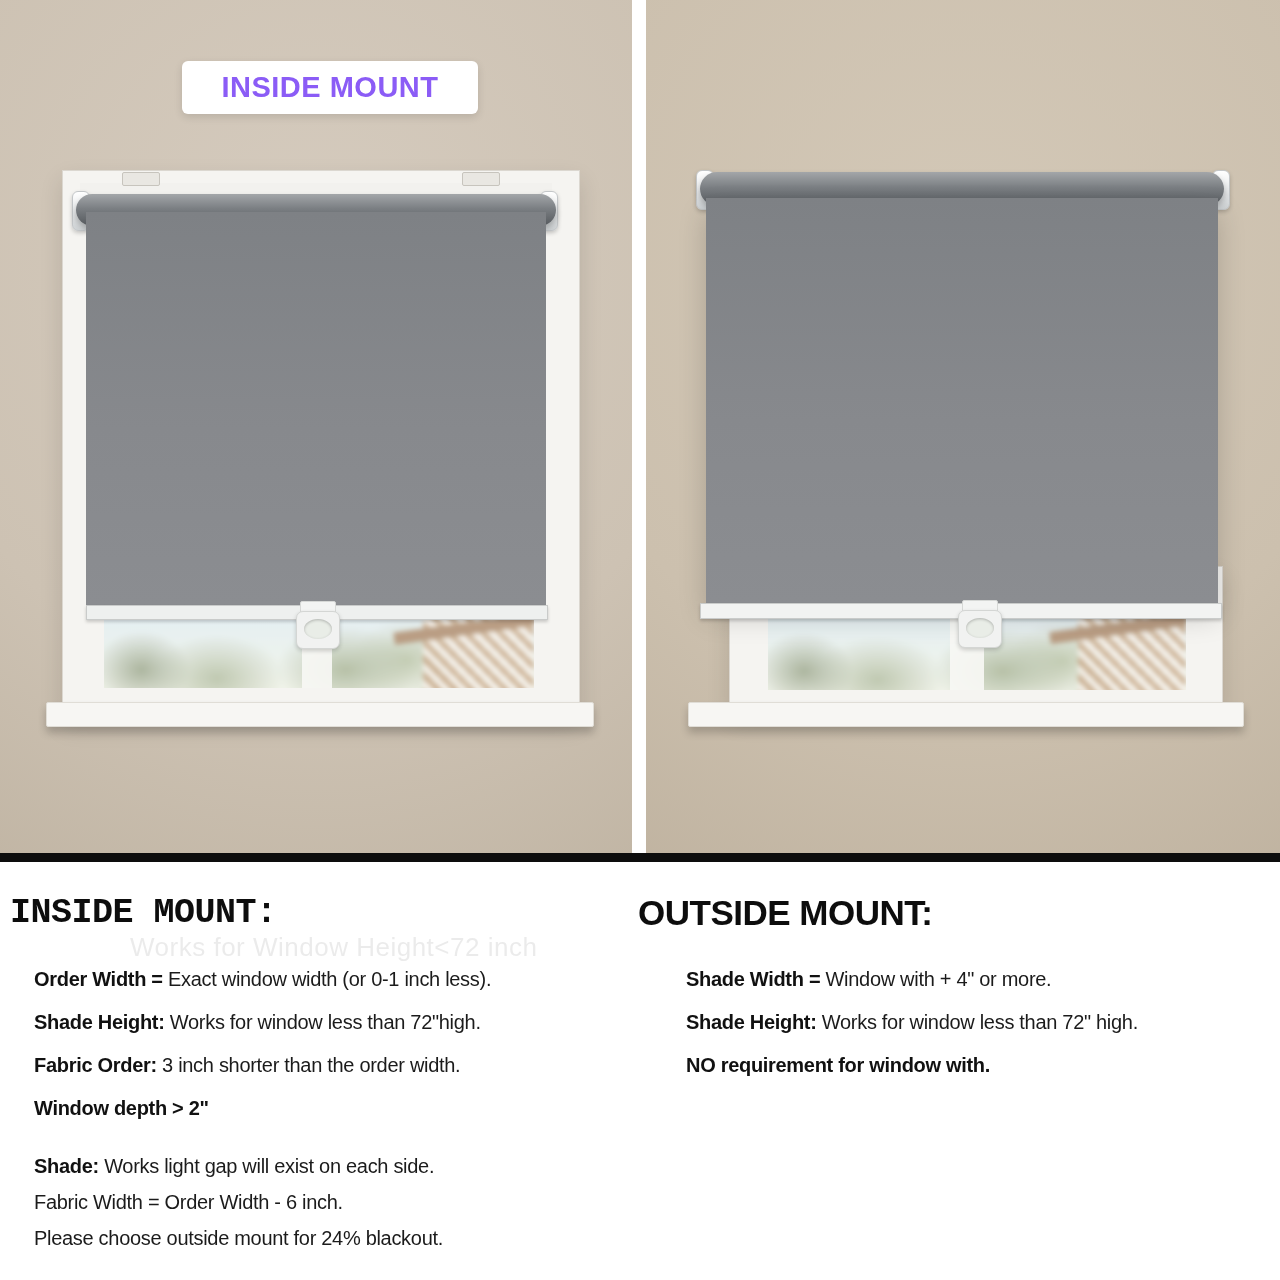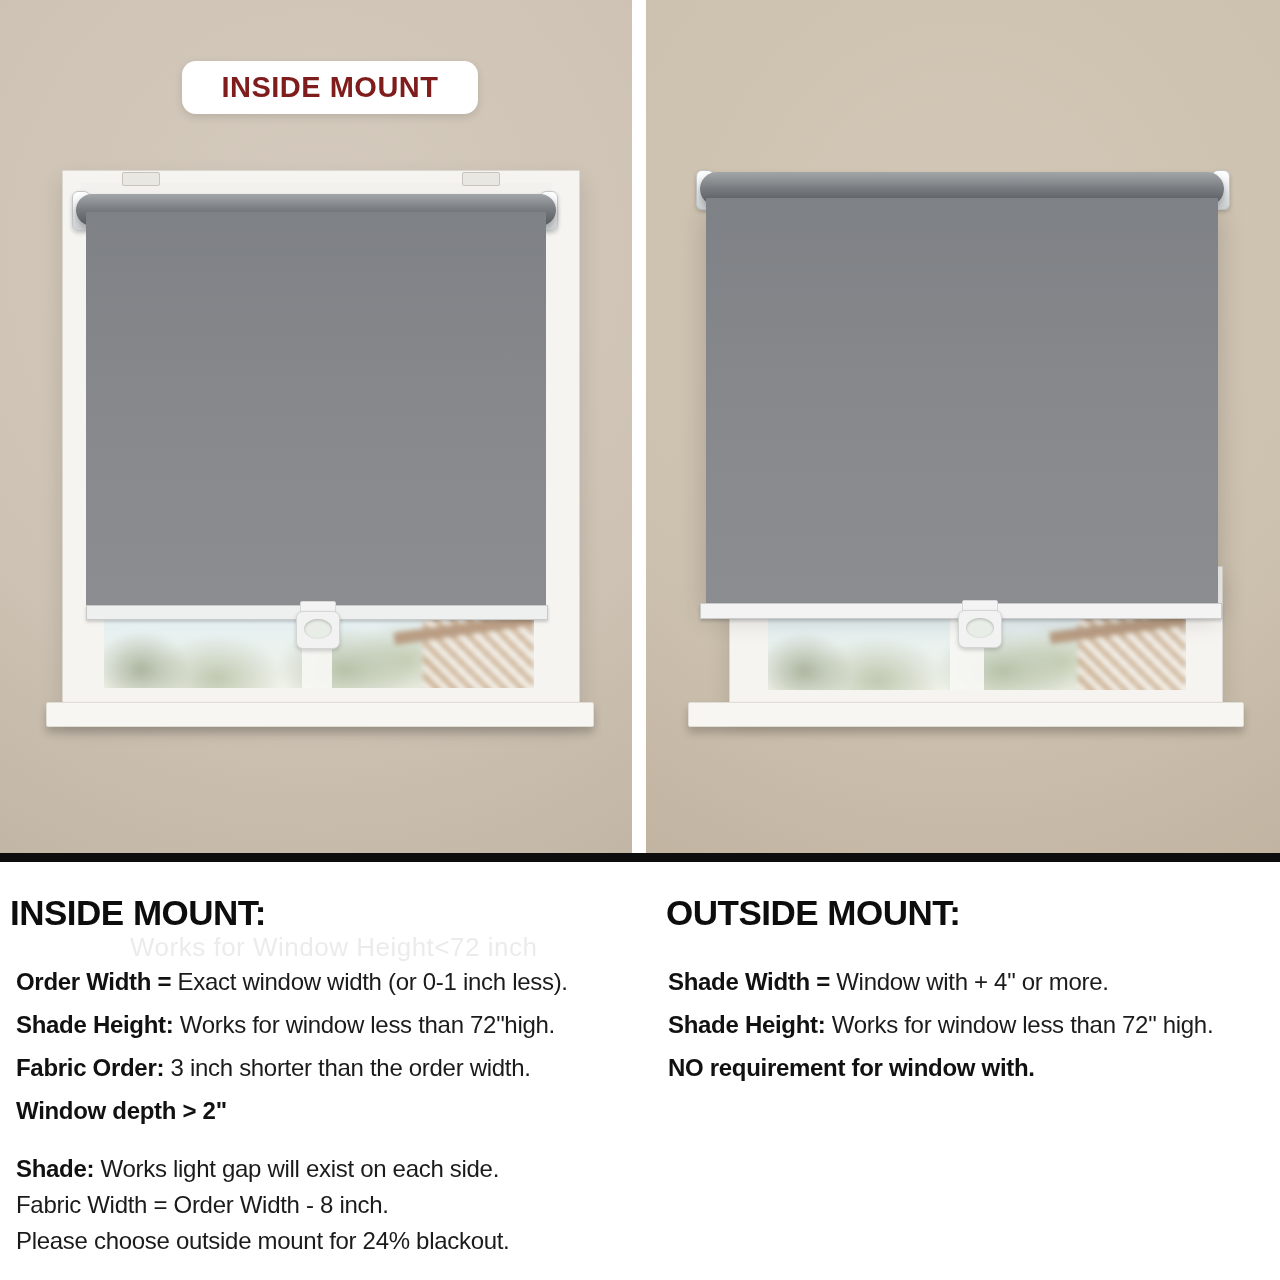--- a/index.html
+++ b/index.html
@@ -11,22 +11,22 @@
   .photo{position:absolute;left:0;top:0;width:1280px;height:853px;}
   .panel-left{position:absolute;left:0;top:0;width:632px;height:853px;
       background:radial-gradient(120% 95% at 50% 30%, #d5cbbe 0%, #cdc2b3 55%, #bcb09e 100%);}
   .panel-right{position:absolute;left:646px;top:0;width:634px;height:853px;
       background:radial-gradient(120% 95% at 50% 30%, #d3c8b7 0%, #ccc0ae 55%, #bbae9b 100%);}
   .divider-v{position:absolute;left:632px;top:0;width:14px;height:853px;background:#ffffff;}
   .divider-h{position:absolute;left:0;top:853px;width:1280px;height:9px;background:#0d0d0d;}
 
   .badge{position:absolute;top:61px;height:53px;border-radius:14px;display:flex;
          align-items:center;justify-content:center;font-weight:700;font-size:29px;letter-spacing:.5px;}
-  .badge-inside{left:182px;width:296px;background:#ffffff;color:#7f1d1d;
-         box-shadow:0 3px 8px rgba(0,0,0,.12);}
+  .badge-inside{left:182px;width:296px;background:#ffffff;color:#8b5cf6;
+         box-shadow:0 3px 8px rgba(0,0,0,.12);border-radius:6px;}
 
   
   .frame{background:#f5f4f1;border:1px solid #dbd7d0;box-shadow:0 10px 22px rgba(0,0,0,.12);}
   .view{overflow:hidden;background:#e7edee;box-shadow:inset 10px 0 12px -6px rgba(0,0,0,.22);}
   .scenery{position:absolute;inset:-7px;filter:blur(2.5px) saturate(.85);
     background:
       radial-gradient(70px 55px at 10% 70%, rgba(110,128,82,.85), rgba(110,128,82,0) 70%),
       radial-gradient(95px 60px at 27% 80%, rgba(140,158,108,.8), rgba(140,158,108,0) 72%),
       radial-gradient(100px 62px at 56% 70%, rgba(128,148,96,.85), rgba(128,148,96,0) 70%),
       radial-gradient(80px 55px at 70% 58%, rgba(152,168,116,.8), rgba(152,168,116,0) 72%),
@@ -51,21 +51,21 @@
   .tab-handle{background:#f1f2f1;border:1px solid #d4d6d4;border-radius:7px;
               box-shadow:0 2px 4px rgba(0,0,0,.18);}
   .tab-hole{position:absolute;left:7px;top:7px;width:28px;height:20px;border-radius:50%;
             background:#e9ede7;box-shadow:inset 0 1px 3px rgba(0,0,0,.25);}
   .sill{background:#f7f6f3;border:1px solid #e0ddd6;border-radius:2px;
         box-shadow:0 6px 9px rgba(0,0,0,.20);}
 
   
   .spec-heading{position:absolute;font-size:35px;font-weight:700;color:#0d0d0d;letter-spacing:-.5px;}
   .watermark{position:absolute;font-size:26px;color:rgba(60,60,60,.10);letter-spacing:.5px;}
-  .spec-line{position:absolute;font-size:24px;color:#1b1b1b;letter-spacing:-.3px;white-space:nowrap;}
+  .spec-line{position:absolute;font-size:20px;color:#1b1b1b;letter-spacing:-.3px;white-space:nowrap;margin-left:18px;}
   .spec-line b{font-weight:700;color:#111111;}
   .red{color:#d42127;}
 </style>
 </head>
 <body>
 
 <div class="stage">
 
   <div class="photo">
 
@@ -117,43 +117,43 @@
 
     </div>
 
     <div class="divider-v"></div>
   </div>
 
   <div class="divider-h"></div>
 
   <div class="abs" style="left:0;top:862px;width:1280px;height:418px;background:#ffffff;">
 
-    <div class="spec-heading" style="left:10px;top:31px;">INSIDE MOUNT:</div>
+    <div class="spec-heading" style="left:10px;top:31px;font-family:Liberation Mono, monospace;">INSIDE MOUNT:</div>
     <div class="watermark" style="left:130px;top:70px;">Works for Window Height&lt;72 inch</div>
 
     <div class="spec-line" style="left:16px;top:106px;">
       <b>Order Width = </b><span>Exact window width (or 0-1 inch less).</span>
     </div>
     <div class="spec-line" style="left:16px;top:149px;">
       <b>Shade Height: </b><span>Works for window less than 72"high.</span>
     </div>
     <div class="spec-line" style="left:16px;top:192px;">
       <b>Fabric Order: </b><span>3 inch shorter than the order width.</span>
     </div>
     <div class="spec-line" style="left:16px;top:235px;">
       <b>Window depth &gt; 2"</b><span></span>
     </div>
 
     <div class="spec-line" style="left:16px;top:293px;">
       <b class="red">Shade:</b><span> Works light gap will exist on each side.</span>
     </div>
-    <div class="spec-line" style="left:16px;top:329px;">Fabric Width = Order Width - 8 inch.</div>
+    <div class="spec-line" style="left:16px;top:329px;">Fabric Width = Order Width - 6 inch.</div>
     <div class="spec-line" style="left:16px;top:365px;">Please choose outside mount for 24% blackout.</div>
 
-    <div class="spec-heading" style="left:666px;top:31px;">OUTSIDE MOUNT:</div>
+    <div class="spec-heading" style="left:638px;top:31px;">OUTSIDE MOUNT:</div>
 
     <div class="spec-line" style="left:668px;top:106px;text-align:right;">
       <b>Shade Width = </b><span>Window with + 4" or more.</span>
     </div>
     <div class="spec-line" style="left:668px;top:149px;">
       <b>Shade Height: </b><span>Works for window less than 72" high.</span>
     </div>
     <div class="spec-line" style="left:668px;top:192px;">
       <b>NO requirement for window with.</b><span></span>
     </div>

